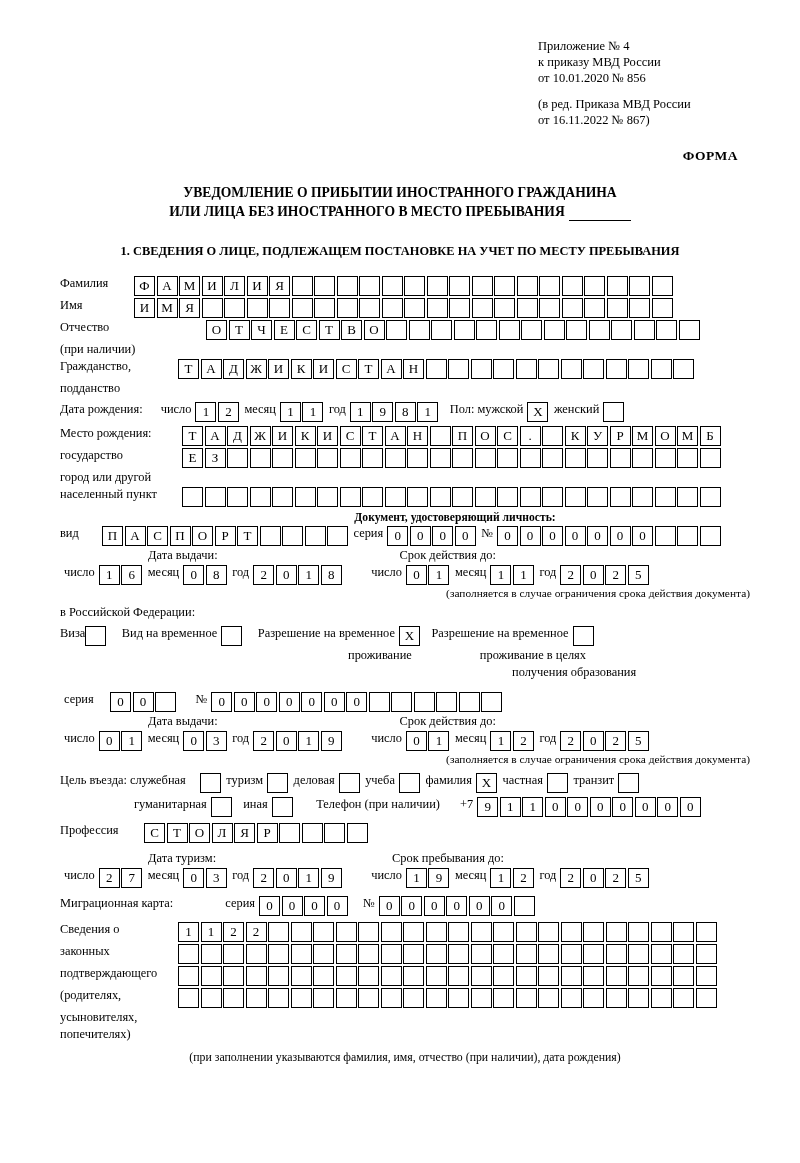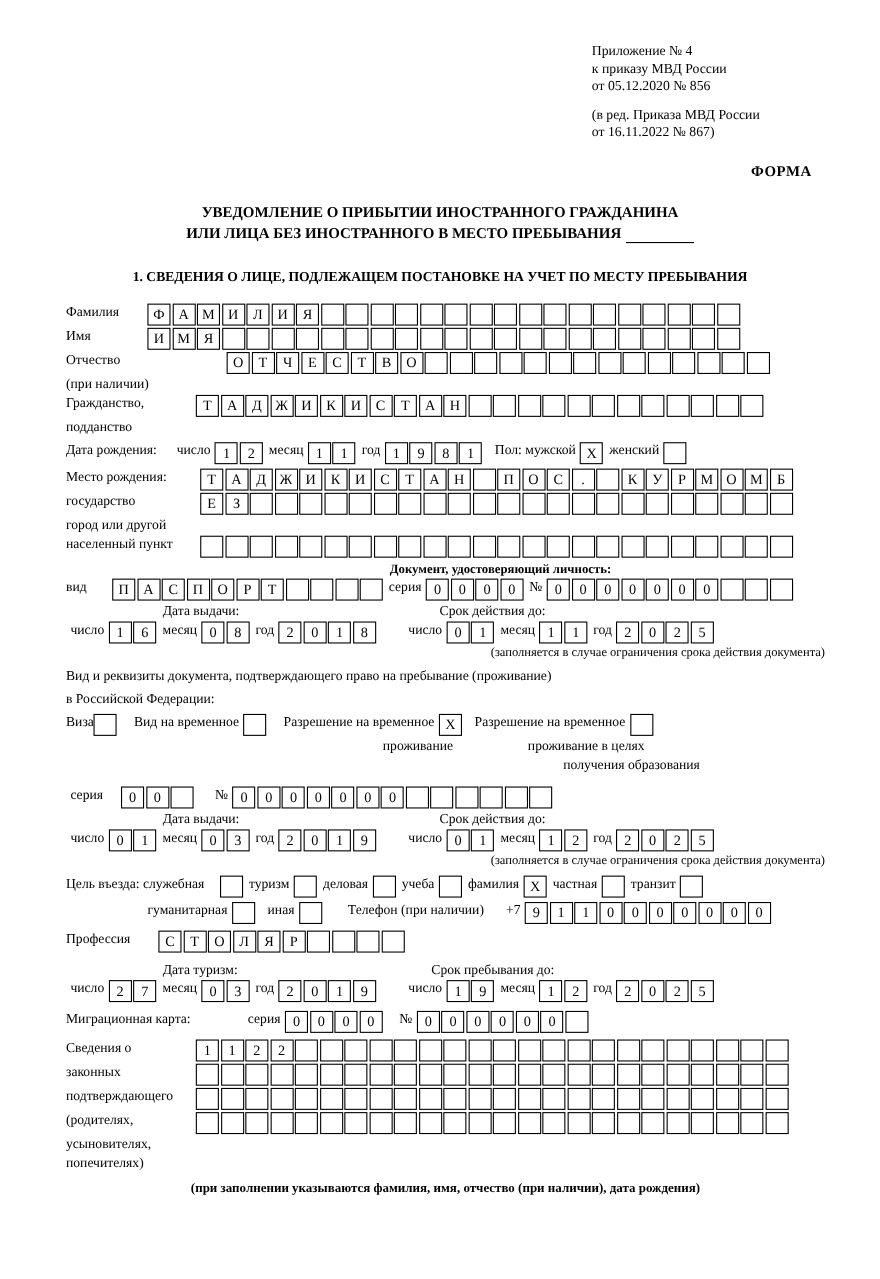--- a/index.html
+++ b/index.html
@@ -95,32 +95,31 @@
     margin:4px 0 2px 0;
   }
   .right-note{
     text-align:right;
     font-size:11.4px;
   }
   .footnote{
     text-align:center;
     font-size:11.8px;
     margin-top:8px;
-    font-weight:bold;
   }
 </style>
 </head>
 <body>
 
 <div class="page">
 
   <div class="hdr">
     <div>Приложение № 4</div>
     <div>к приказу МВД России</div>
-    <div>от 05.12.2020 № 856</div>
+    <div>от 10.01.2020 № 856</div>
     <div class="sub">(в ред. Приказа МВД России</div>
     <div>от 16.11.2022 № 867)</div>
   </div>
 
   <div class="forma">ФОРМА</div>
 
   <div class="title">
     <div>УВЕДОМЛЕНИЕ О ПРИБЫТИИ ИНОСТРАННОГО ГРАЖДАНИНА</div>
     <div><span>ИЛИ ЛИЦА БЕЗ ИНОСТРАННОГО В МЕСТО ПРЕБЫВАНИЯ</span><span class="ln"></span></div>
   </div>
@@ -445,21 +444,20 @@
       <span class="txt">год</span>
       <span class="cells" id="doc-valid-year">
           <span class="cell">2</span>
           <span class="cell">0</span>
           <span class="cell">2</span>
           <span class="cell">5</span>
         </span>
     </div>
     <div class="right-note">(заполняется в случае ограничения срока действия документа)</div>
 
-    <div style="margin-top:8px">Вид и реквизиты документа, подтверждающего право на пребывание (проживание)</div>
     <div style="margin-top:6px">в Российской Федерации:</div>
 
     <div class="row" style="margin-top:6px">
       <span class="lbl">Виза</span>
       <span class="cell" id="visa-mark"></span>
       <span class="txt" style="margin-left:10px">Вид на временное</span>
       <span class="cell" id="residence-mark"></span>
       <span class="txt" style="margin-left:10px">Разрешение на временное</span>
       <span class="cell" id="temp-mark">X</span>
       <span class="txt" style="margin-left:6px">Разрешение на временное</span>

